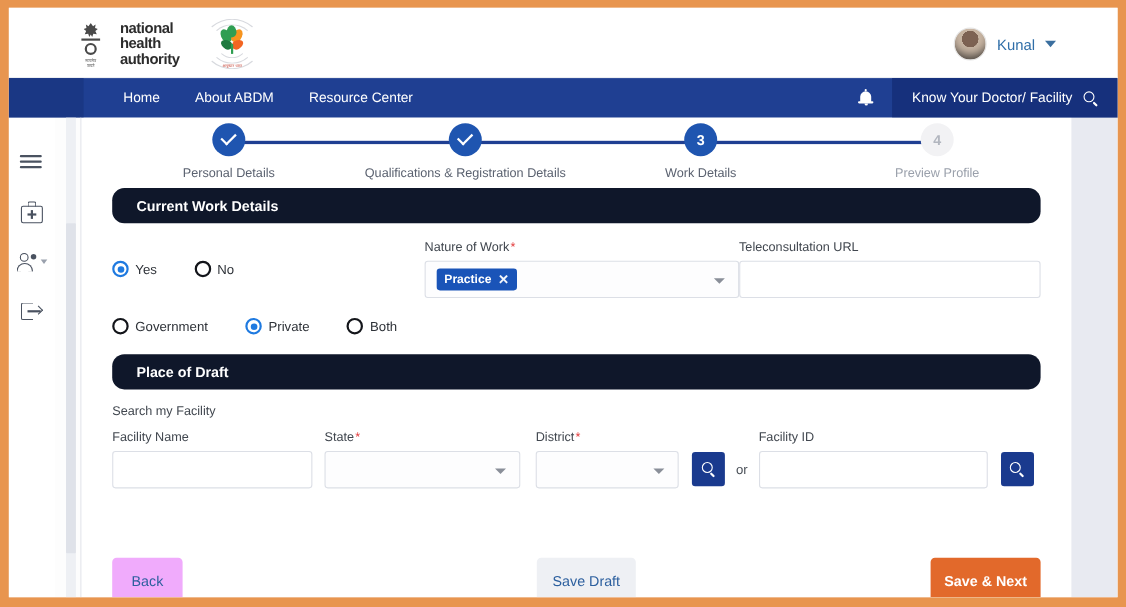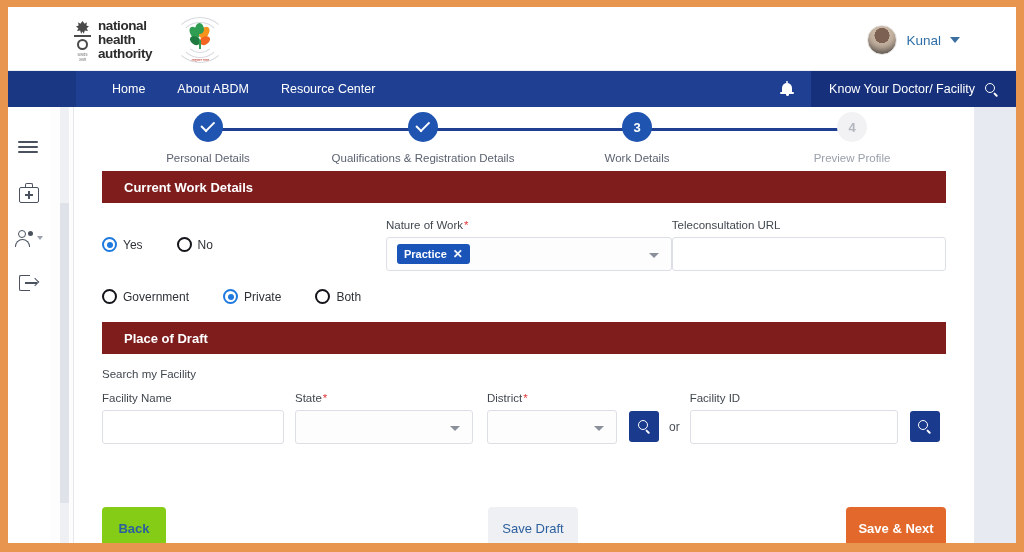--- a/index.html
+++ b/index.html
@@ -23,21 +23,21 @@
     overflow: hidden;
   }
 
   
   #topbar {
     position: absolute; left: 0; top: 0; right: 0; height: 64px;
     background: #ffffff;
     border-bottom: 1px solid #eceef2;
   }
   #logo-group { position: absolute; left: 66px; top: 9px; display: flex; align-items: center; gap: 20px; }
-  .nha-logo { display: flex; align-items: center; gap: 7px; }
+  .nha-logo { display: flex; align-items: center; gap: 18px; }
   .emblem { width: 17px; height: 40px; position: relative; }
   .emblem .e-top {
     position: absolute; left: 2px; top: 1px; width: 13px; height: 13px;
     background: #4a4a4a;
     clip-path: polygon(50% 0%, 66% 22%, 84% 10%, 80% 34%, 100% 42%, 82% 56%, 92% 78%, 68% 74%, 60% 98%, 50% 80%, 40% 98%, 32% 74%, 8% 78%, 18% 56%, 0% 42%, 20% 34%, 16% 10%, 34% 22%);
   }
   .emblem .e-bar { position: absolute; left: 0; top: 15px; width: 17px; height: 2px; background: #4a4a4a; }
   .emblem .e-wheel {
     position: absolute; left: 3px; top: 19px; width: 11px; height: 11px;
     border: 2px solid #4a4a4a; border-radius: 50%;
@@ -177,23 +177,23 @@
   .tick { display: block; width: 13px; height: 8px; border-left: 2.4px solid #fff; border-bottom: 2.4px solid #fff; transform: rotate(-45deg) translate(1px,-2px); }
   .step .lbl { margin-top: 10px; font-size: 11.5px; color: #5b6270; white-space: nowrap; }
   .step.todo .lbl { color: #9aa0ab; }
   #step1 { left: 19px; }
   #step2 { left: 234px; }
   #step3 { left: 448px; }
   #step4 { left: 663px; }
 
   
   .panel-head {
-    margin: 0 28px; height: 32px; background: #7f1d1d; color: #fff;
+    margin: 0 28px; height: 32px; background: #0f172a; color: #fff;
     display: flex; align-items: center; padding-left: 22px;
-    font-size: 13px; font-weight: 700; border-radius: 0;
+    font-size: 13px; font-weight: 700; border-radius: 11px;
   }
   .field-label { font-size: 11.5px; color: #41474f; margin-bottom: 6px; }
   .req { color: #e2393a; margin-left: 1px; }
 
   #form-a { position: relative; margin: 16px 28px 0 28px; }
   .row { display: flex; }
   .col-q  { width: 290px; }
   .col-n  { width: 292px; }
   .col-t  { width: 280px; }
 
@@ -243,21 +243,21 @@
     width: 30px; height: 31px; background: #1a3a8e; border-radius: 3px;
     display: flex; align-items: center; justify-content: center; color: #fff;
     margin-bottom: 2px;
   }
 
   #footer { position: absolute; left: 28px; right: 28px; top: 400px; height: 50px; }
   .btn {
     position: absolute; border: none; border-radius: 4px;
     font-size: 13px; font-family: inherit; cursor: pointer;
   }
-  #btn-back { left: 0; top: 0; width: 64px; height: 42px; background: #84cc16; color: #2c5f9e; font-weight: bold; }
+  #btn-back { left: 0; top: 0; width: 64px; height: 42px; background: #f0abfc; color: #2c5f9e; }
   #btn-draft { left: 386px; top: 0; width: 90px; height: 42px; background: #eef0f4; color: #2c5f9e; }
   #btn-next { right: 0; top: 0; width: 100px; height: 42px; background: #e2692b; color: #ffffff; font-weight: 700; }
 </style>
 </head>
 <body>
 
 <div id="frame">
 <div id="frame-inner">
 
   <div id="topbar">

